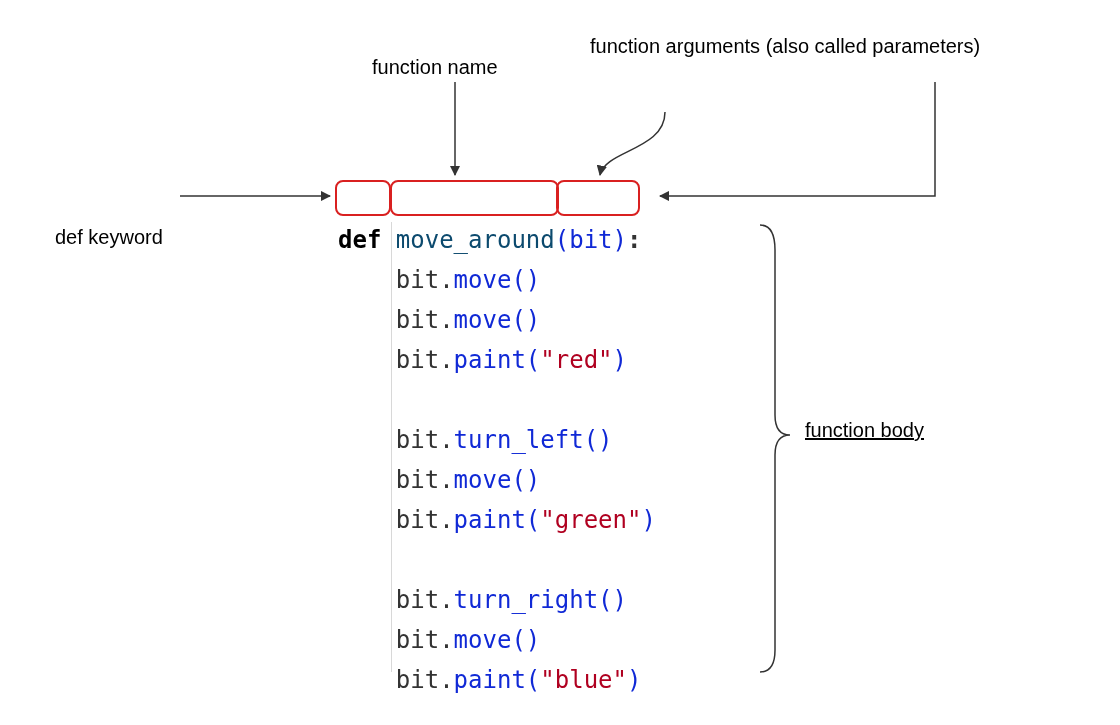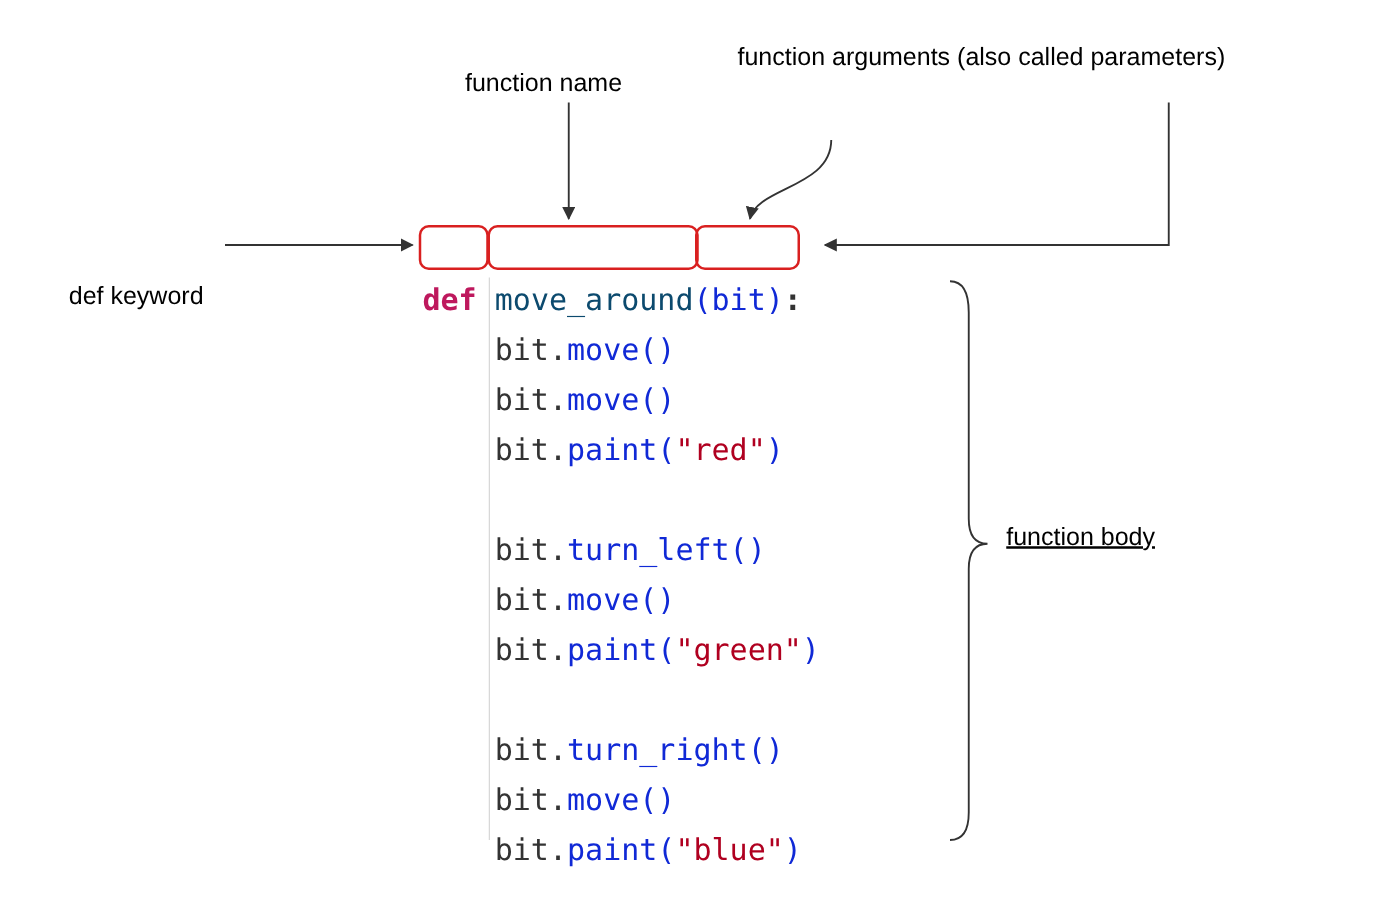--- a/index.html
+++ b/index.html
@@ -26,21 +26,21 @@
   .code {
     position: absolute;
     left: 338px;
     top: 180px;
     font-family: "Menlo", "Consolas", monospace;
     font-size: 24px;
     line-height: 40px;
     white-space: pre;
     color: #333;
   }
-  .code .kw { color: #be185d; font-weight: 600; text-align: right; } 
+  .code .kw { color: #000000; font-weight: 600; text-align: right; } 
   .code .fn { color: #0c4a6e; }                   
   .code .paren { color: #1029d6; }                
   .code .arg { color: #1029d6; }                  
   .code .obj { color: #333; }
   .code .dot { color: #333; }
   .code .method { color: #1029d6; }
   .code .str { color: #b00020; }                  
   .code .colon { color: #333; font-weight: 600; }
   
   .indent-guide {

